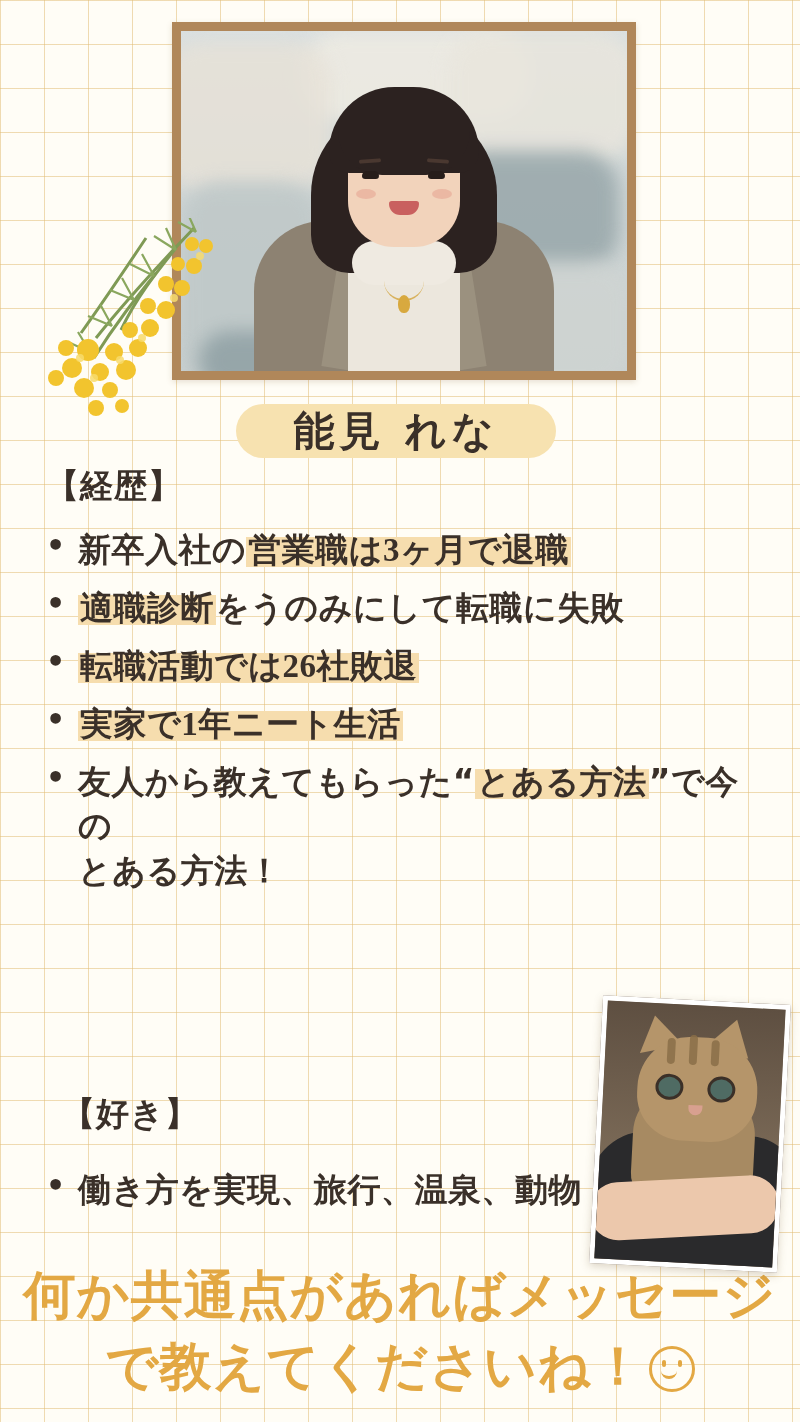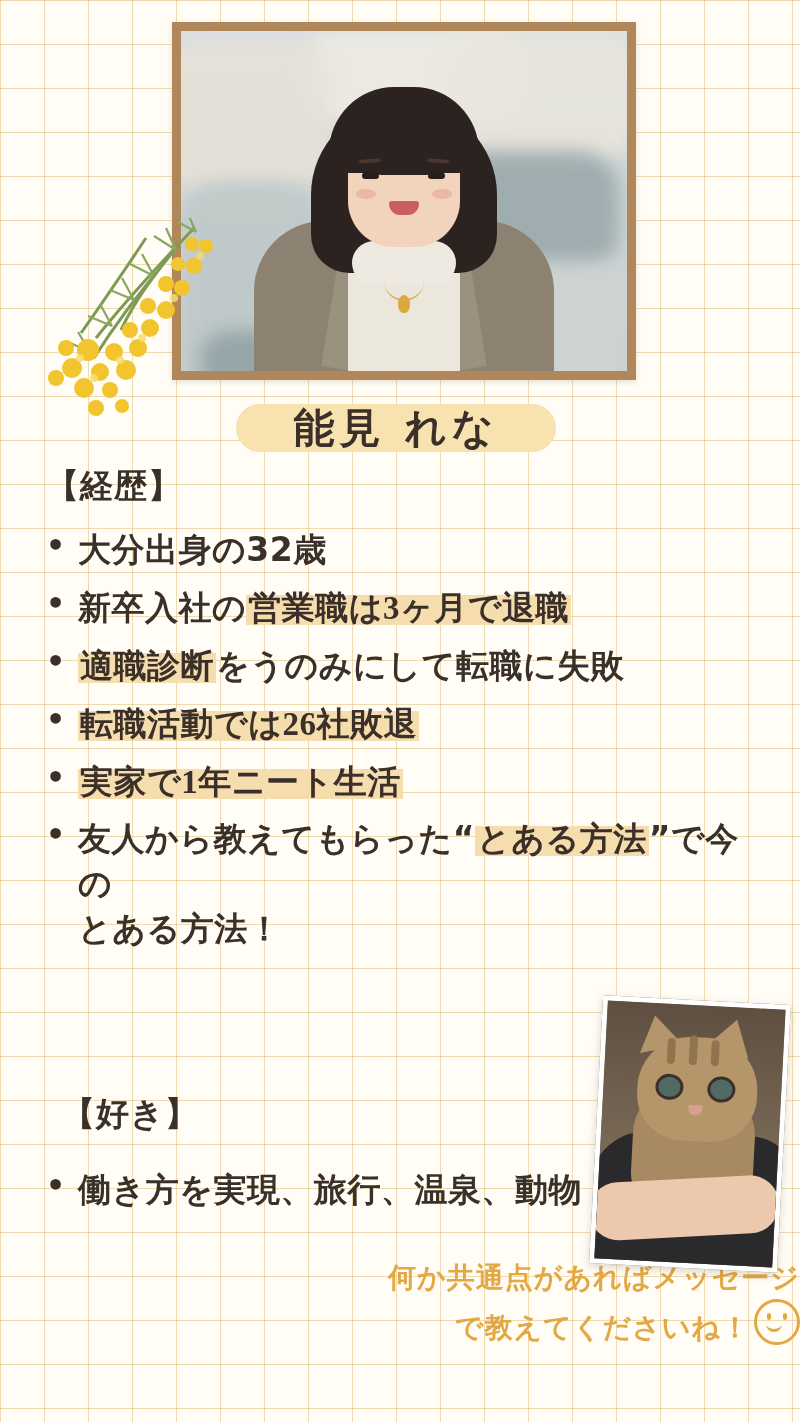--- a/index.html
+++ b/index.html
@@ -236,21 +236,21 @@
     height: 200px;
     z-index: 4;
   }
 
   
   #name-wrap {
     position: absolute;
     left: 236px;
     top: 404px;
     width: 320px;
-    height: 48px;
+    height: 54px;
   }
   #name-highlight {
     position: absolute;
     inset: 0;
     background: #f7e2b0;
     border-radius: 33px;
   }
   #name-text {
     position: absolute;
     inset: 0;
@@ -399,23 +399,23 @@
     border-radius: 4px;
     opacity: 0.85;
   }
 
   
   #closing {
     position: absolute;
     left: 0;
     right: 0;
     top: 1258px;
-    text-align: right;
+    text-align: center;
     color: #e3a843;
-    font-size: 28px;
+    font-size: 52px;
     font-weight: 700;
     line-height: 1.45;
     letter-spacing: 1px;
   }
   #closing .l2 { display: block; font-family: Liberation Mono, monospace; }
   .smiley {
     display: inline-block;
     width: 40px; height: 40px;
     border: 3px solid #e3a843;
     border-radius: 50%;
@@ -532,21 +532,20 @@
   </div>
 
   <div id="name-wrap">
     <div id="name-highlight"></div>
     <div id="name-text">能見 れな</div>
   </div>
 
   <div class="section-head" id="head-career">【経歴】</div>
 
   <ul class="bullets" id="career-list">
-    <li><span>大分出身の32歳</span></li>
     <li>新卒入社の<span class="hl">営業職は3ヶ月で退職</span></li>
     <li><span class="hl">適職診断</span>をうのみにして転職に失敗</li>
     <li><span class="hl">転職活動では26社敗退</span></li>
     <li><span class="hl">実家で1年ニート生活</span></li>
     <li>
       友人から教えてもらった“<span class="hl">とある方法</span>”で今の
       <span class="line2">とある方法！</span>
     </li>
   </ul>
 

